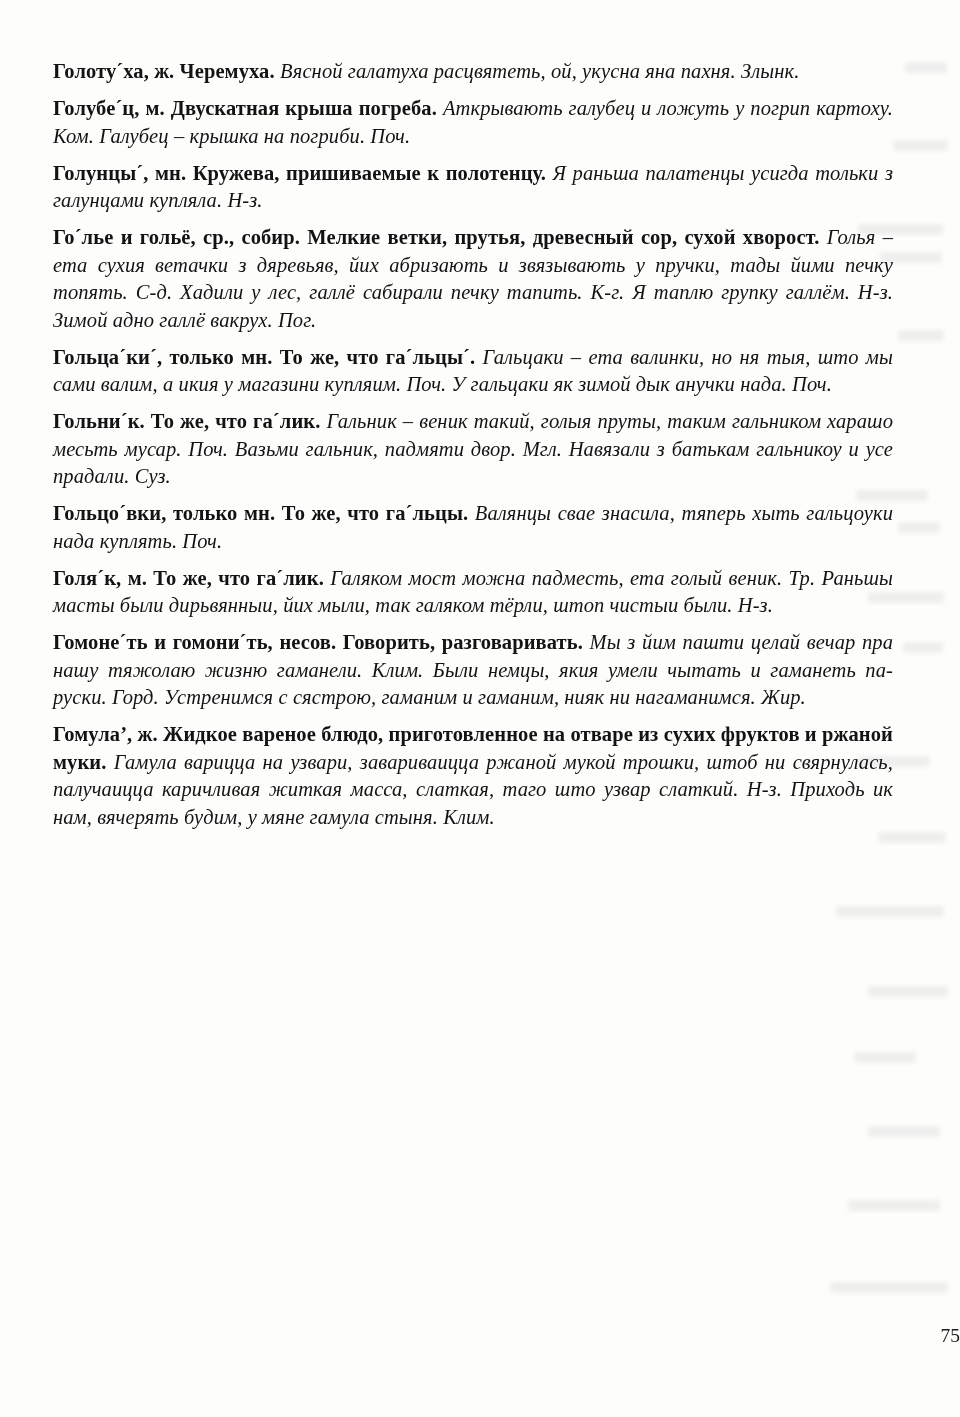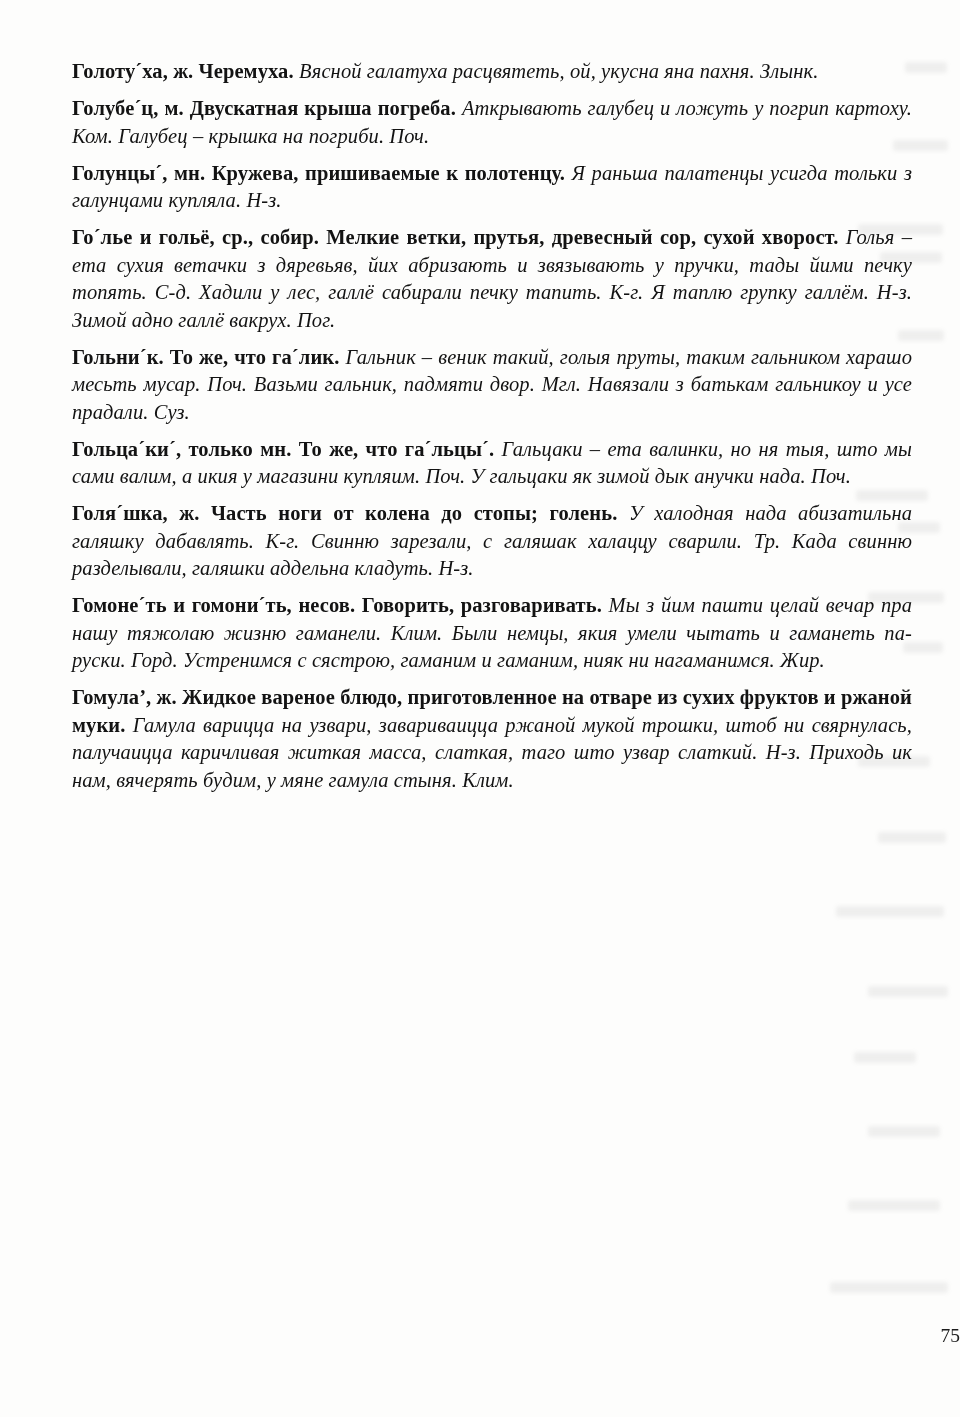--- a/index.html
+++ b/index.html
@@ -6,21 +6,21 @@
   body {
     width: 960px; height: 1417px;
     background: #fdfdfc;
     color: #131313;
     font-family: "Liberation Serif", "DejaVu Serif", serif;
     position: relative;
     overflow: hidden;
   }
   .content {
     position: absolute;
-    left: 72px; top: 58px;
+    left: 53px; top: 58px;
     width: 840px;
   }
   .entry {
     margin: 0 0 9.5px 0;
     font-size: 20.5px;
     line-height: 27.5px;
     text-align: justify;
     letter-spacing: 0.1px;
   }
   .entry:last-child { margin-bottom: 0; }
@@ -67,21 +67,22 @@
   <div style="left:848px; top:1200px; width:92px;"></div>
   <div style="left:830px; top:1282px; width:118px;"></div>
 </div>
 
 <div class="content">
   <div>
       <p class="entry"><span class="bold">Голоту´ха, ж. Черемуха.</span><span class="italic"> Вясной галатуха расцвятеть, ой, укусна яна пахня. Злынк.</span></p>
       <p class="entry"><span class="bold">Голубе´ц, м. Двускатная крыша погреба.</span><span class="italic"> Аткрывають галубец и ложуть у погрип картоху. Ком. Галубец – крышка на погриби. Поч.</span></p>
       <p class="entry"><span class="bold">Голунцы´, мн. Кружева, пришиваемые к полотенцу.</span><span class="italic"> Я раньша палатенцы усигда тольки з галунцами купляла. Н-з.</span></p>
       <p class="entry"><span class="bold">Го´лье и гольё, ср., собир. Мелкие ветки, прутья, древесный сор, сухой хворост.</span><span class="italic"> Голья – ета сухия ветачки з дяревьяв, йих абризають и звязывають у пручки, тады йими печку топять. С-д. Хадили у лес, галлё сабирали печку тапить. К-г. Я таплю групку галлём. Н-з. Зимой адно галлё вакрух. Пог.</span></p>
+      <p class="entry"><span class="bold">Гольца´ки´, только мн. То же, что га´льцы´.</span><span class="italic"> Гальцаки – ета валинки, но ня тыя, што мы сами валим, а икия у магазини купляим. Поч. У гальцаки як зимой дык анучки нада. Поч.</span></p>
       <p class="entry"><span class="bold">Гольни´к. То же, что га´лик.</span><span class="italic"> Гальник – веник такий, голыя пруты, таким гальником харашо месьть мусар. Поч. Вазьми гальник, падмяти двор. Мгл. Навязали з батькам гальникоу и усе прадали. Суз.</span></p>
-      <p class="entry"><span class="bold">Гольца´ки´, только мн. То же, что га´льцы´.</span><span class="italic"> Гальцаки – ета валинки, но ня тыя, што мы сами валим, а икия у магазини купляим. Поч. У гальцаки як зимой дык анучки нада. Поч.</span></p>
-      <p class="entry"><span class="bold">Голя´шка, ж. Часть ноги от колена до стопы; голень.</span><span class="italic"> У халодная нада абизатильна галяшку дабавлять. К-г. Свинню зарезали, с галяшак халаццу сварили. Тр. Када свинню разделывали, галяшки аддельна кладуть. Н-з.</span></p>
+      <p class="entry"><span class="bold">Гольцо´вки, только мн. То же, что га´льцы.</span><span class="italic"> Валянцы свае знасила, тяперь хыть гальцоуки нада куплять. Поч.</span></p>
+      <p class="entry"><span class="bold">Голя´к, м. То же, что га´лик.</span><span class="italic"> Галяком мост можна падместь, ета голый веник. Тр. Раньшы масты были дирьвянныи, йих мыли, так галяком тёрли, штоп чистыи были. Н-з.</span></p>
       <p class="entry"><span class="bold">Гомоне´ть и гомони´ть, несов. Говорить, разговаривать.</span><span class="italic"> Мы з йим пашти целай вечар пра нашу тяжолаю жизню гаманели. Клим. Были немцы, якия умели чытать и гаманеть па-руски. Горд. Устренимся с сястрою, гаманим и гаманим, нияк ни нагаманимся. Жир.</span></p>
       <p class="entry"><span class="bold">Гомула’, ж. Жидкое вареное блюдо, приготовленное на отваре из сухих фруктов и ржаной муки.</span><span class="italic"> Гамула варицца на узвари, завариваицца ржаной мукой трошки, штоб ни свярнулась, палучаицца каричливая житкая масса, слаткая, таго што узвар слаткий. Н-з. Приходь ик нам, вячерять будим, у мяне гамула стыня. Клим.</span></p>
     </div>
 </div>
 
 <div class="page-number">75</div>
 
 </body></html>

